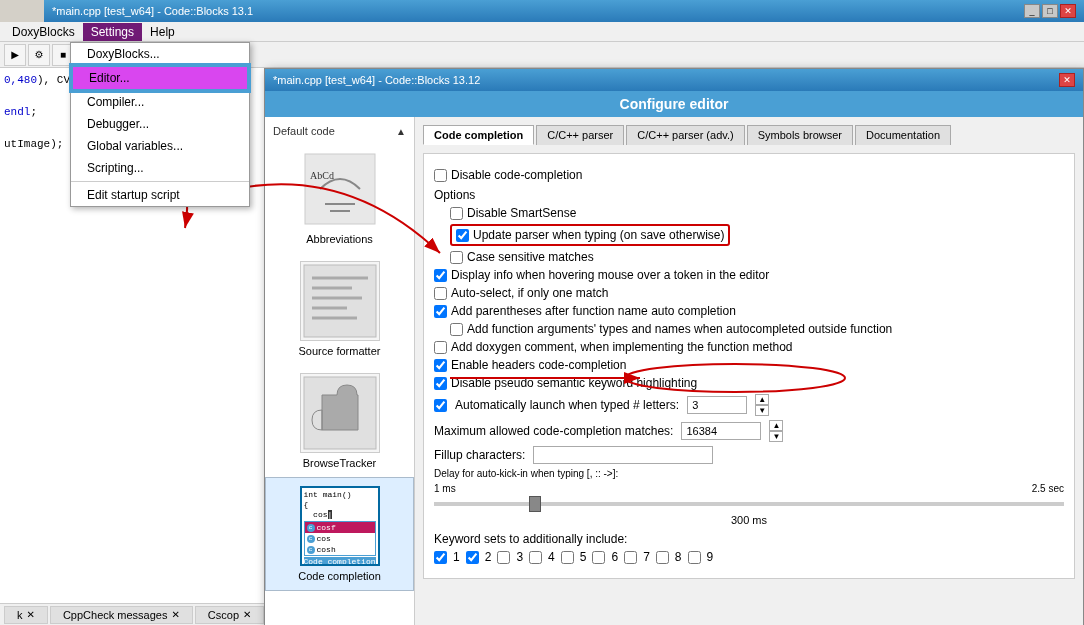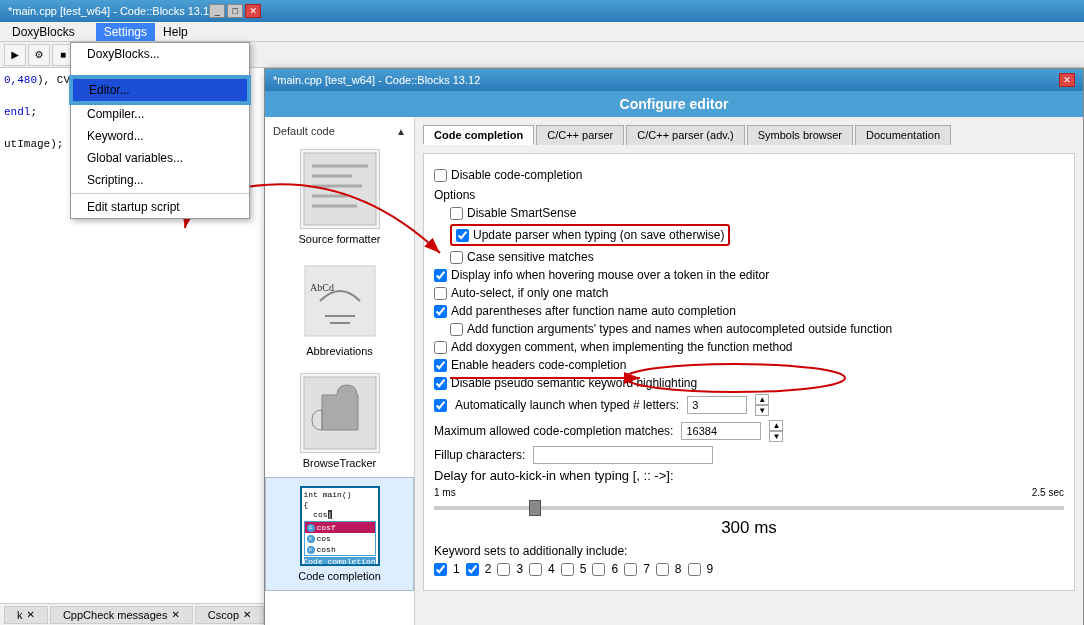--- a/index.html
+++ b/index.html
@@ -5,22 +5,24 @@
     * { box-sizing: border-box; margin: 0; padding: 0; }
     body { font-family: 'Segoe UI', Tahoma, sans-serif; font-size: 12px; background: #d4d0c8; overflow: hidden; width: 1084px; height: 625px; }
 
     
     .title-bar {
       background: linear-gradient(to bottom, #4a9fd4, #2a7ab8);
       color: white;
       height: 22px;
       display: flex;
       align-items: center;
+      justify-content: space-between;
       padding: 0 8px;
       font-size: 11px;
+      margin-left: 44px;
     }
     .title-bar-buttons { display: flex; gap: 2px; }
     .title-btn {
       width: 16px; height: 14px;
       border: 1px solid #888;
       font-size: 9px;
       display: flex; align-items: center; justify-content: center;
       cursor: pointer;
       background: #c8c8c8;
       color: #000;
@@ -35,21 +37,21 @@
       align-items: center;
       border-bottom: 1px solid #ccc;
       padding: 0 4px;
       position: relative;
     }
     .menu-item {
       padding: 2px 8px;
       cursor: pointer;
       font-size: 12px;
     }
-    .menu-item.settings-active { background: #3b82f6; color: white; margin-left: 13px; }
+    .menu-item.settings-active { background: #701a75; color: white; }
 
     
     .toolbar {
       background: #f0f0f0;
       height: 26px;
       border-bottom: 1px solid #ccc;
       display: flex;
       align-items: center;
       padding: 0 4px;
       gap: 2px;
@@ -289,21 +291,21 @@
       left: 15%;
       top: -6px;
       width: 12px;
       height: 16px;
       background: #888;
       border: 1px solid #555;
       cursor: pointer;
     }
     .slider-value {
       text-align: center;
-      font-size: 17px;
+      font-size: 11px;
     }
     .keyword-row {
       display: flex;
       align-items: center;
       gap: 6px;
       margin: 4px 0;
       font-size: 12px;
     }
 
     
@@ -364,25 +366,25 @@
   </div>
 </div>
 
 <div class="menu-bar">
   <span class="menu-item">DoxyBlocks</span>
   <span class="menu-item settings-active">Settings</span>
   <span class="menu-item">Help</span>
 
   <div class="dropdown-menu">
     <div class="dropdown-item">DoxyBlocks...</div>
-    <div class="dropdown-item selected" style="background:#1d4ed8; border: 2px solid #4a9fd4; margin-top: 12px;">
+    <div class="dropdown-item selected" style="background:#d946ef; border: 2px solid #4a9fd4;">
       <span>Editor...</span>
     </div>
     <div class="dropdown-item">Compiler...</div>
-    <div class="dropdown-item">Keyword...</div>
+    <div class="dropdown-item">Debugger...</div>
     <div class="dropdown-item">Global variables...</div>
     <div class="dropdown-item">Scripting...</div>
     <div class="dropdown-separator"></div>
     <div class="dropdown-item">Edit startup script</div>
   </div>
 </div>
 
 <div class="toolbar">
   <div class="toolbar-btn">▶</div>
   <div class="toolbar-btn">⚙</div>
@@ -406,47 +408,47 @@
       <div class="dialog-close-btn">✕</div>
     </div>
     <div class="dialog-heading">Configure editor</div>
 
     <div class="dialog-body">
 
       <div class="dialog-sidebar">
         <div class="sidebar-header">
           <span>Default code</span>
           <span style="font-size:10px;">▲</span>
+        </div>
+
+        <div class="sidebar-item-container">
+          <div class="abbr-icon">
+            <svg width="80" height="80" viewBox="0 0 80 80">
+              <rect x="5" y="5" width="70" height="70" fill="#e8e8e8" stroke="#ccc"></rect>
+              <text x="10" y="30" font-size="10" font-family="serif" fill="#333">AbCd</text>
+              <path d="M20 40 Q40 20 60 40" stroke="#888" fill="none" stroke-width="2"></path>
+              <path d="M25 55 L55 55" stroke="#888" stroke-width="2"></path>
+              <path d="M30 62 L50 62" stroke="#888" stroke-width="2"></path>
+            </svg>
+          </div>
+          <span class="sidebar-item-label">Abbreviations</span>
         </div>
 
         <div class="sidebar-item-container">
           <div class="icon-source-formatter">
             <svg width="76" height="76" viewBox="0 0 76 76">
               <rect x="2" y="2" width="72" height="72" fill="#e0e0e0" stroke="#bbb"></rect>
               <line x1="10" y1="15" x2="66" y2="15" stroke="#aaa" stroke-width="3"></line>
               <line x1="10" y1="25" x2="50" y2="25" stroke="#aaa" stroke-width="3"></line>
               <line x1="10" y1="35" x2="60" y2="35" stroke="#aaa" stroke-width="3"></line>
               <line x1="10" y1="45" x2="45" y2="45" stroke="#aaa" stroke-width="3"></line>
               <line x1="10" y1="55" x2="55" y2="55" stroke="#aaa" stroke-width="3"></line>
             </svg>
           </div>
           <span class="sidebar-item-label">Source formatter</span>
-        </div>
-
-        <div class="sidebar-item-container">
-          <div class="abbr-icon">
-            <svg width="80" height="80" viewBox="0 0 80 80">
-              <rect x="5" y="5" width="70" height="70" fill="#e8e8e8" stroke="#ccc"></rect>
-              <text x="10" y="30" font-size="10" font-family="serif" fill="#333">AbCd</text>
-              <path d="M20 40 Q40 20 60 40" stroke="#888" fill="none" stroke-width="2"></path>
-              <path d="M25 55 L55 55" stroke="#888" stroke-width="2"></path>
-              <path d="M30 62 L50 62" stroke="#888" stroke-width="2"></path>
-            </svg>
-          </div>
-          <span class="sidebar-item-label">Abbreviations</span>
         </div>
 
         <div class="sidebar-item-container">
           <div class="icon-browse-tracker">
             <svg width="76" height="76" viewBox="0 0 76 76">
               <rect x="2" y="2" width="72" height="72" fill="#e0e0e0" stroke="#bbb"></rect>
 
               <path d="M20 20 L35 20 Q35 10 45 10 Q55 10 55 20 L56 20 L56 55 L20 55 Z" fill="#aaa" stroke="#888" stroke-width="1"></path>
               <path d="M20 35 Q10 35 10 45 Q10 55 20 55" fill="none" stroke="#888" stroke-width="1"></path>
               <path d="M20 35 L20 55" stroke="#888" stroke-width="1"></path>
@@ -561,21 +563,21 @@
               <div style="border:1px solid #aaa; font-size:8px; padding:0 2px; cursor:pointer;">▲</div>
               <div style="border:1px solid #aaa; font-size:8px; padding:0 2px; cursor:pointer;">▼</div>
             </div>
           </div>
 
           <div class="input-row">
             <span>Fillup characters:</span>
             <input type="text" class="text-input" value="" style="">
           </div>
 
-          <div style="font-size:13px; margin: 4px 0;">Delay for auto-kick-in when typing [, :: -&gt;]:</div>
+          <div style="font-size:10px; margin: 4px 0;">Delay for auto-kick-in when typing [, :: -&gt;]:</div>
           <div class="slider-container">
             <div class="slider-labels">
               <span>1 ms</span>
               <span>2.5 sec</span>
             </div>
             <div class="slider-track">
               <div class="slider-thumb"></div>
             </div>
             <div class="slider-value">300 ms</div>
           </div>

